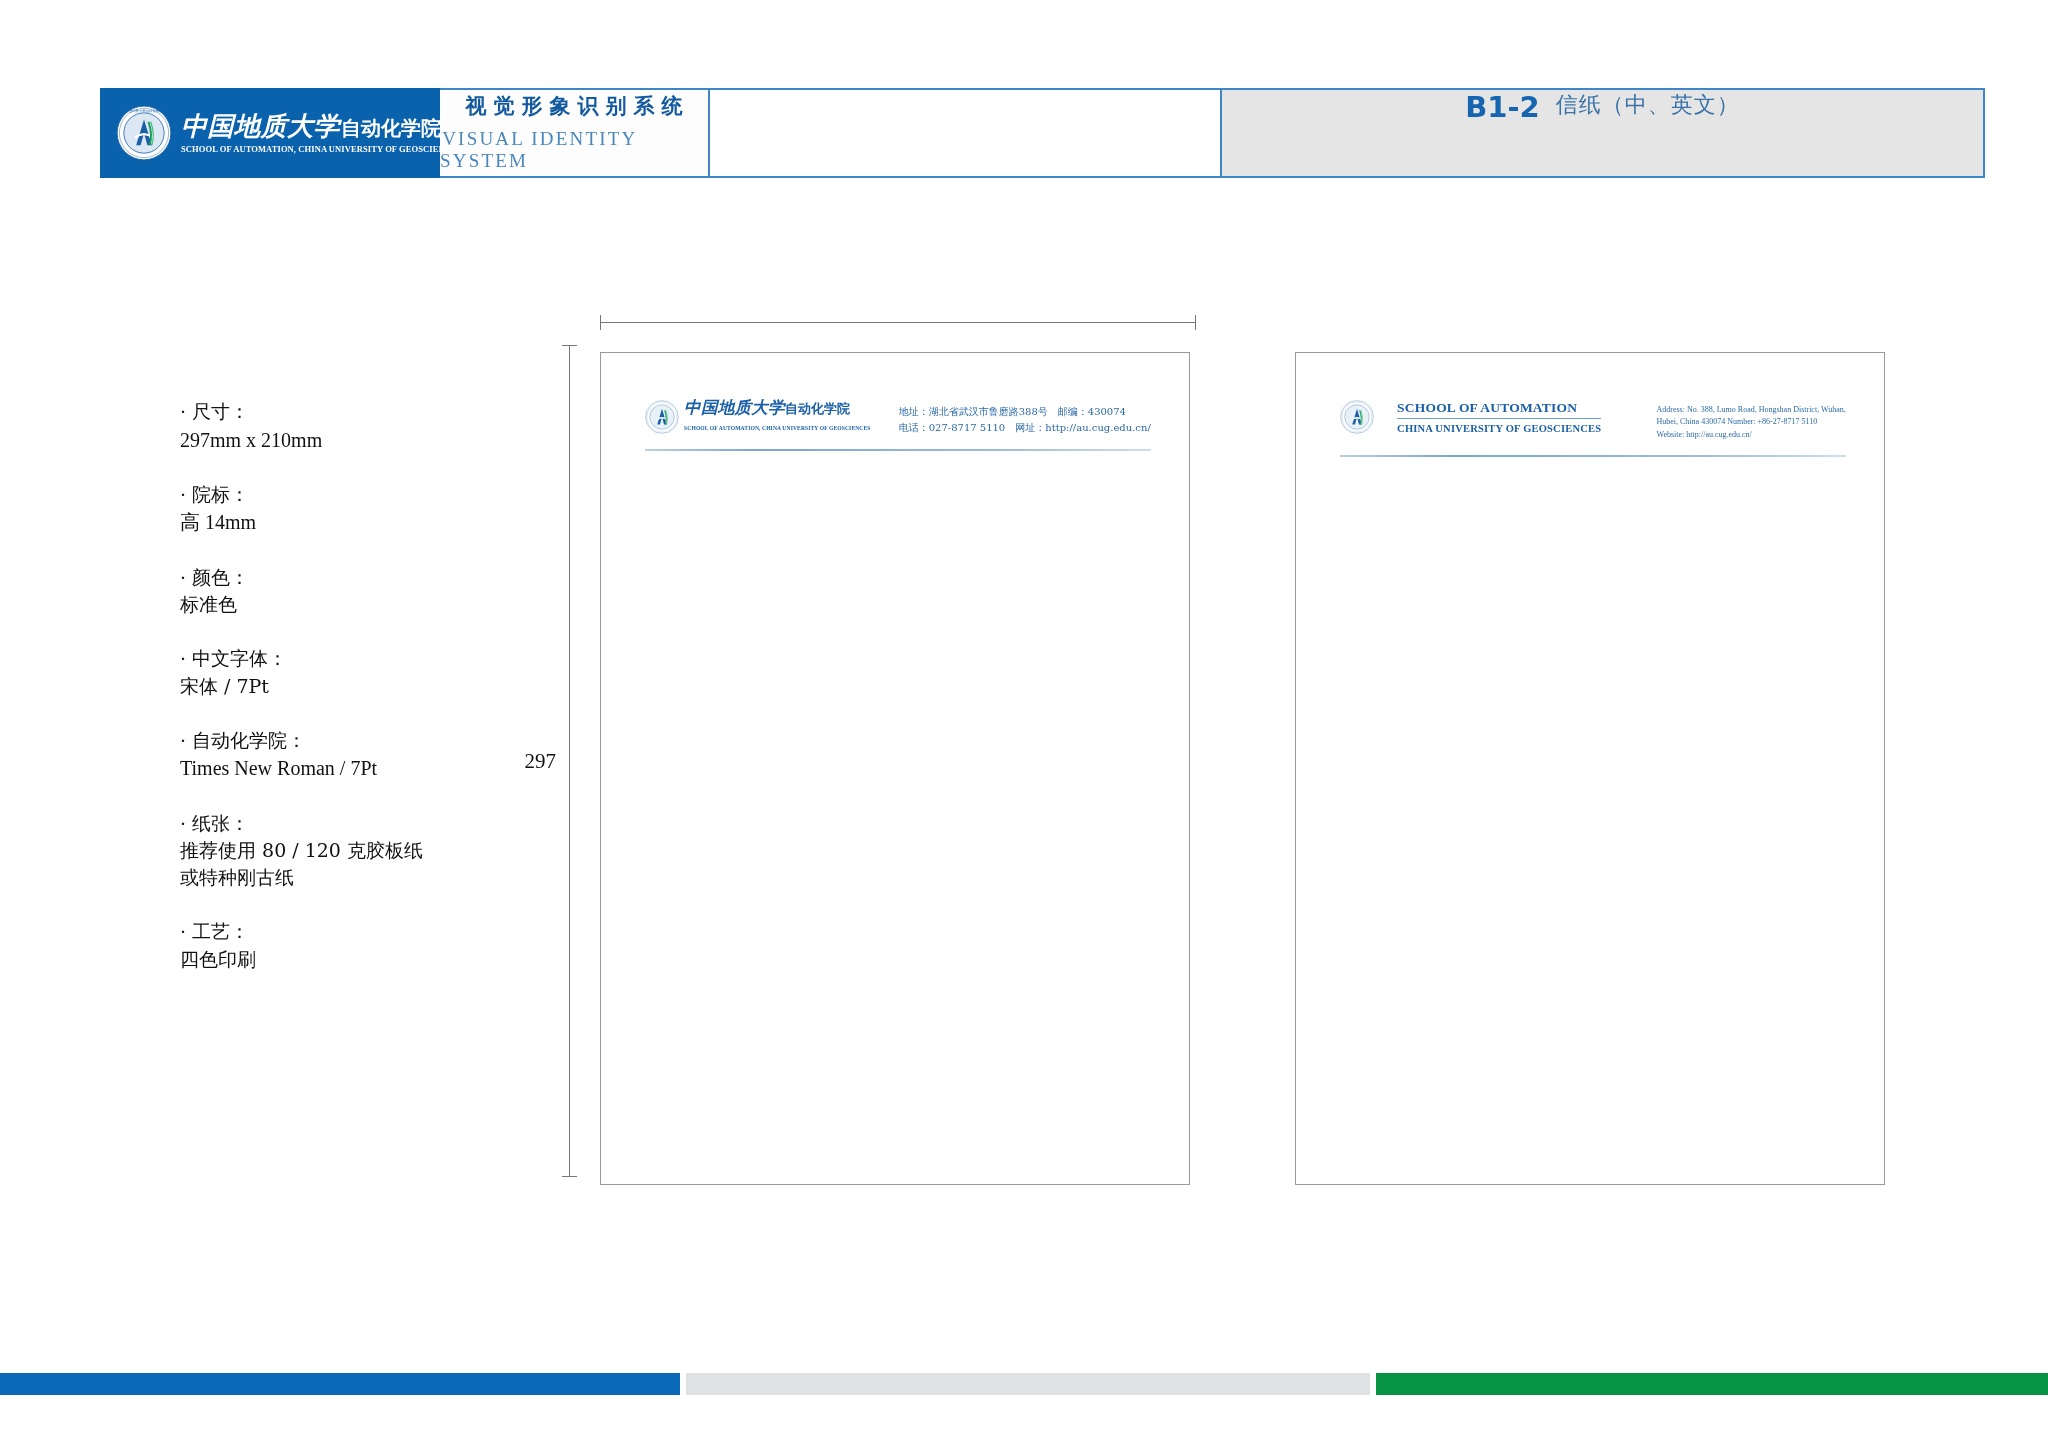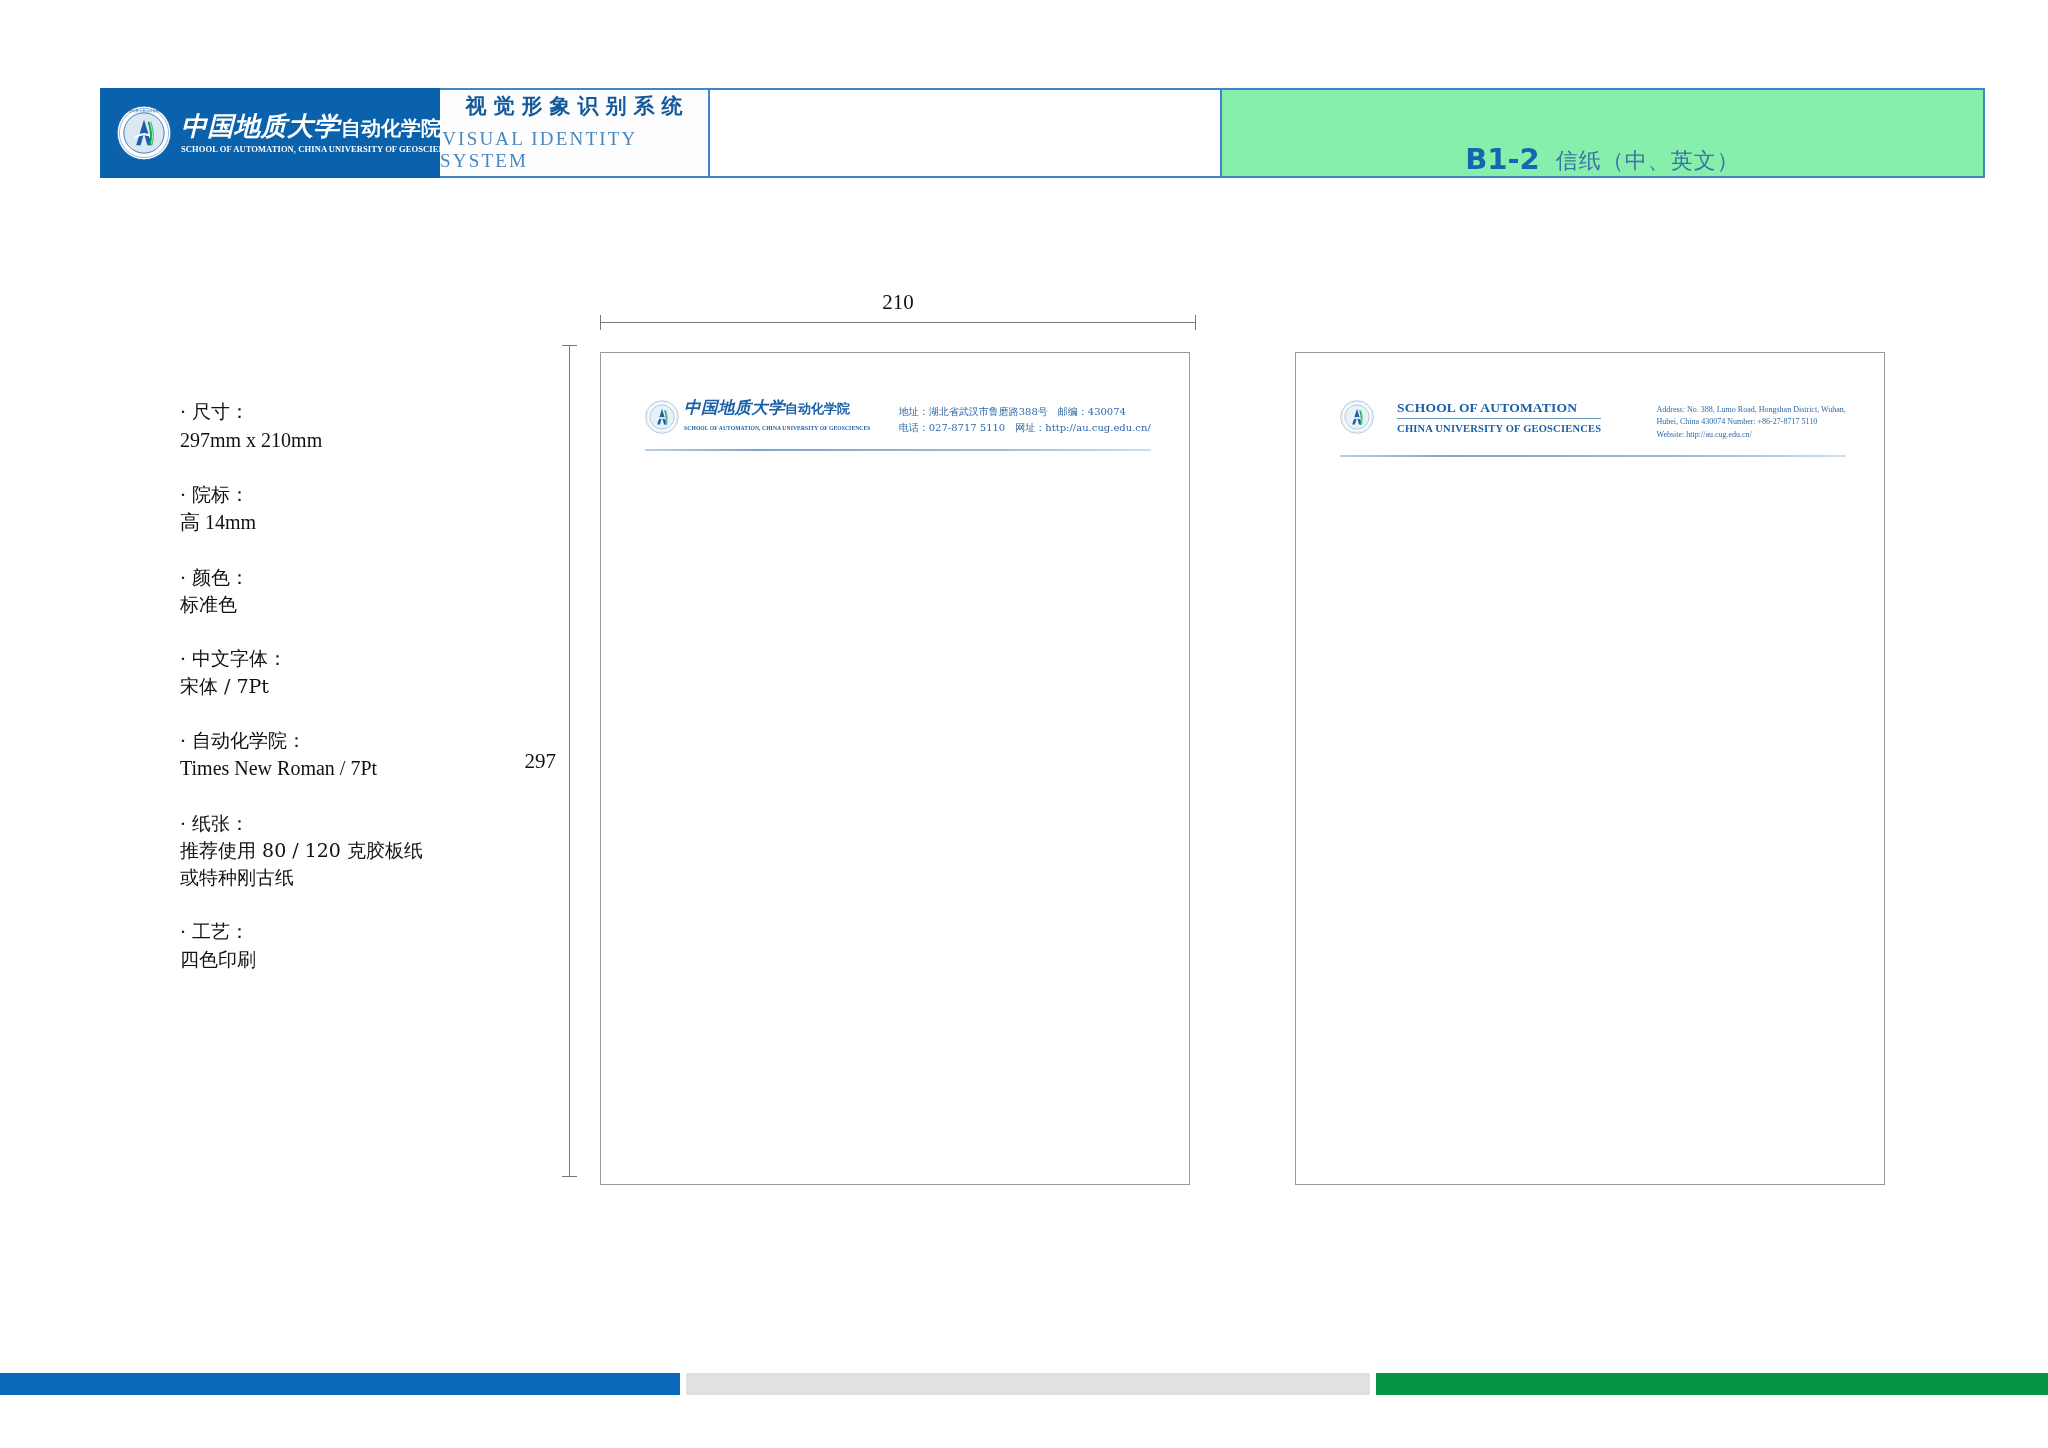--- a/index.html
+++ b/index.html
@@ -115,23 +115,23 @@
     border: 2px solid #3f86c8;
     border-left: none;
     background: #ffffff;
     box-sizing: border-box;
   }
 
   .hdr-title-panel {
     flex: 1;
     border: 2px solid #3f86c8;
     border-left: none;
-    background: #86efac;
-    display: flex;
-    align-items: flex-end;
+    background: #e5e5e5;
+    display: flex;
+    align-items: flex-start;
     justify-content: center;
     box-sizing: border-box;
   }
   .title-code {
     font-family: "DejaVu Sans", sans-serif;
     font-weight: bold;
     font-size: 29px;
     color: #1565b0;
     letter-spacing: 0px;
   }
@@ -419,21 +419,20 @@
       <div class="spec-value cjk">推荐使用 80 / 120 克胶板纸</div>
       <div class="spec-value cjk">或特种刚古纸</div>
     </div>
     <div class="spec-block">
       <div class="spec-label">· 工艺：</div>
       <div class="spec-value cjk">四色印刷</div>
     </div>
   </div>
 
 <div id="dim-width">
-  <div class="dim-text">210</div>
   <div class="tick left"></div>
   <div class="tick right"></div>
   <div class="dim-line"></div>
 </div>
 
 <div id="dim-height">
   <div class="dim-vline"></div>
   <div class="tick top"></div>
   <div class="tick bottom"></div>
   <div class="dim-text">297</div>

